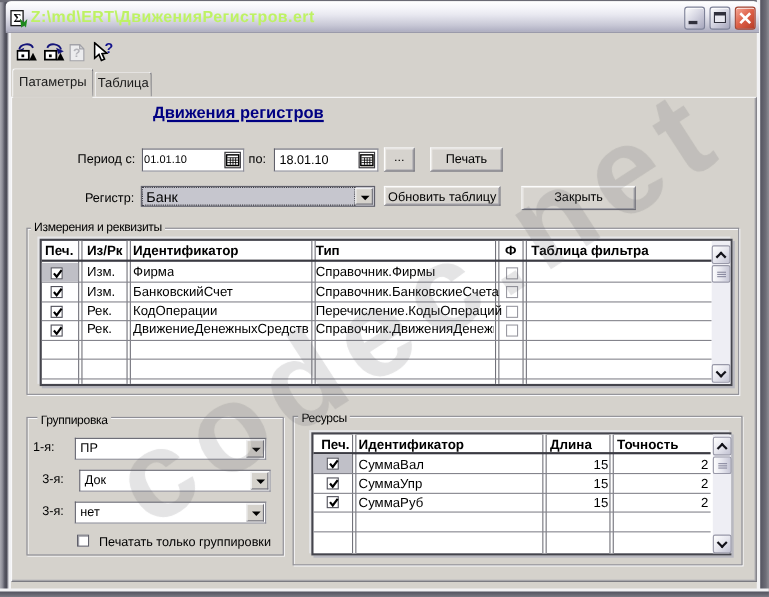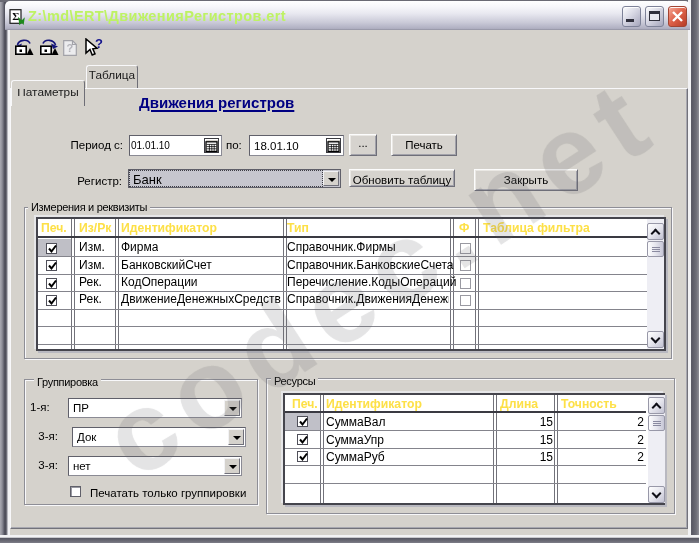--- a/index.html
+++ b/index.html
@@ -15,41 +15,41 @@
 #titlebar { left:5px; top:1px; width:685px; height:29px; border-radius:5px 5px 0 0;
   background:linear-gradient(180deg,#ffffff 0%,#f6f6fa 22%,#e8e8f0 45%,#c8c8d6 78%,#b2b2c4 96%,#acacbe 100%);
   border-bottom:1px solid #9a9aaa; }
 #title-text { left:28px; top:8px; font-size:14.5px; letter-spacing:0.4px; font-weight:bold; color:#bef264; white-space:nowrap; }
 .capbtn { top:6px; width:19px; height:21px; border-radius:3px; border:1px solid #7e8298;
   background:linear-gradient(135deg,#fdfdfe 0%,#d8d8e4 45%,#a6a6bc 100%); box-shadow: inset 0 1px 0 rgba(255,255,255,0.9); }
 #btn-close { left:668px; background:linear-gradient(135deg,#f6a896 0%,#dd6048 50%,#b63c26 100%); border-color:#a24432; }
 
 
 .tab { background:#d5d2cc; border-top:1px solid #f8f8fa; border-left:1px solid #f8f8fa; border-right:1px solid #6e6e76; border-radius:3px 3px 0 0; font-size:11.8px; color:#1a1a1a; text-align:center; }
-#tab1 { left:11px; top:62px; width:74px; height:26px; padding-top:4px;margin-top:18px; }
+#tab1 { left:11px; top:62px; width:74px; height:26px; padding-top:4px; }
 #tab2 { left:86px; top:65px; width:52px; height:23px; padding-top:2px; background:#d1cec8; }
 #tabpage { left:10px; top:88px; width:678px; height:441px; background:#d5d2cc;
   border-top:1px solid #f8f8fa; border-left:1px solid #f8f8fa;
   border-right:1px solid #72727a; border-bottom:1px solid #72727a;
   box-shadow: inset -1px -1px 0 #a8a8b0; }
 #tab1fix { left:12px; top:87px; width:72px; height:2px; background:#d5d2cc; }
 
 #heading { left:139px; top:94px; font-size:15px; letter-spacing:-0.2px; font-weight:bold; color:#000082; text-decoration:underline; text-decoration-thickness:1.5px; text-underline-offset:2px; white-space:nowrap; letter-spacing:0px; }
 .lbl { font-size:11.5px; color:#000; white-space:nowrap; }
 .sunken { background:#fff; border:1px solid; border-color:#60606a #8a8a94 #8a8a94 #60606a; }
 .btn { background:#d6d3ce; border:1px solid; border-color:#fcfcfc #6f6f79 #6f6f79 #fcfcfc; box-shadow: inset 1px 1px 0 #eae8e4, inset -1px -1px 0 #a2a2aa; font-size:11.5px; color:#000; text-align:center; }
 .calbtn { position:absolute; top:2px; width:15px; height:15px; background:#d5d2cc; border:1px solid #3a3a40; box-shadow: inset 1px 1px 0 #fff; }
 .dropbtn { position:absolute; right:1px; top:1px; width:16px; background:#d5d2cc; border:1px solid #9a9aa2; border-color:#f2f2f4 #70707a #70707a #f2f2f4; }
 .arrow-down { position:absolute; left:50%; top:50%; margin-left:-3px; margin-top:-1px; width:0; height:0; border-left:4px solid transparent; border-right:4px solid transparent; border-top:4px solid #000; }
 .groupbox { border:1px solid #8e8e96; box-shadow: inset 1px 1px 0 #f8f8fa, 1px 1px 0 #f8f8fa; }
 .grouplabel { position:absolute; top:-7px; left:7px; background:#d5d2cc; padding:0 3px; font-size:11px; letter-spacing:-0.3px; color:#000; white-space:nowrap; }
 .tbl { background:#fff; border:2px solid #45454d; box-shadow:-2px -2px 0 #e6e6e8, 2px 2px 0 #b8b8c0; }
 .vsep { position:absolute; width:4px; background:#fff; border-left:1px solid #72727a; border-right:1px solid #72727a; }
 .hline { position:absolute; height:1px; background:#84848c; }
-.hdr { position:absolute; font-size:12.2px; font-weight:bold; color:#fde047; white-space:nowrap; }
+.hdr { position:absolute; font-size:12.2px; font-weight:bold; color:#000000; white-space:nowrap; }
 .cell { position:absolute; font-size:12px; color:#000; white-space:nowrap; overflow:hidden; }
 .cb { position:absolute; width:11px; height:11px; background:#fff; border:1px solid #50505a; }
 .cb svg { position:absolute; left:0px; top:0px; }
 .cbf { position:absolute; width:11px; height:11px; background:#fff; border:1px solid #9a9aa2; }
 .sb { position:absolute; background:#eeeef4; }
 .sbbtn { position:absolute; left:0; width:17px; height:17px; border:1px solid #9898a8; border-radius:2px; background:linear-gradient(135deg,#ffffff 0%,#e6e6ee 50%,#c2c2d2 100%); }
 .sbthumb { position:absolute; left:0; width:17px; border:1px solid #9898a8; border-radius:2px; background:linear-gradient(90deg,#fdfdfe 0%,#e6e6ee 50%,#c6c6d6 100%); }
 .chev { position:absolute; left:4px; width:7px; height:7px; border-left:2px solid #101018; border-bottom:2px solid #101018; }
 .chev.up { transform:rotate(135deg); top:6px; }
 .chev.down { transform:rotate(-45deg); top:3px; }

